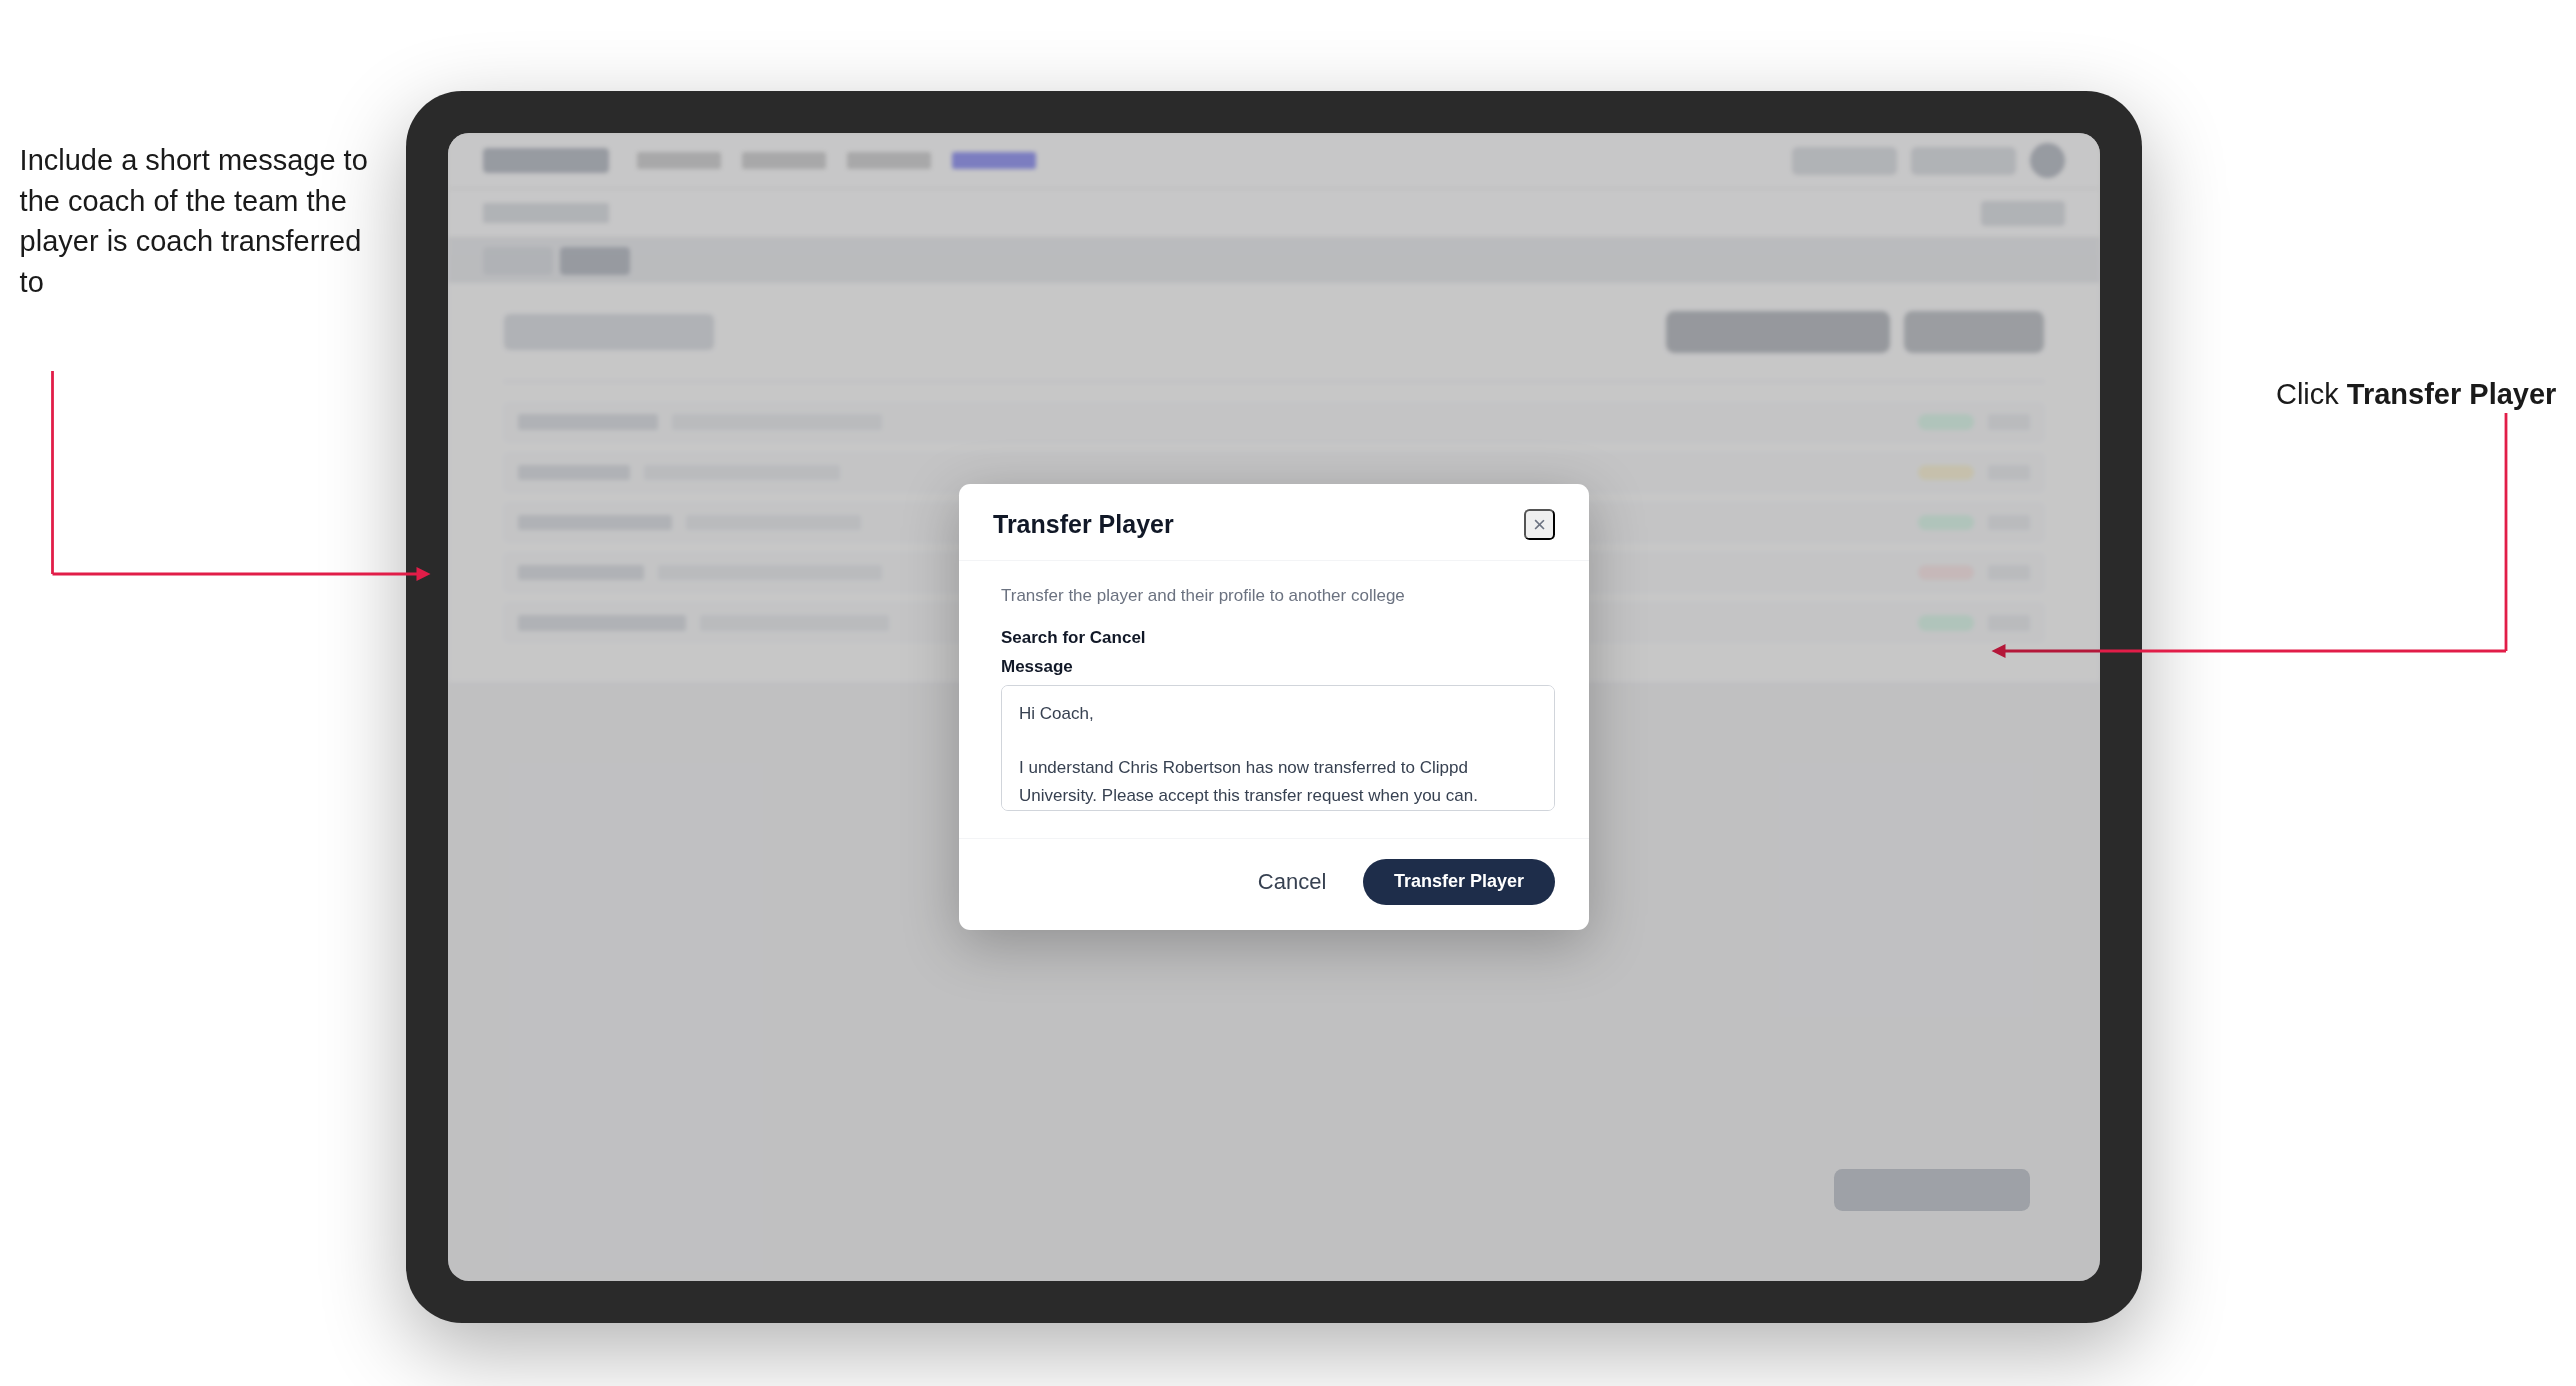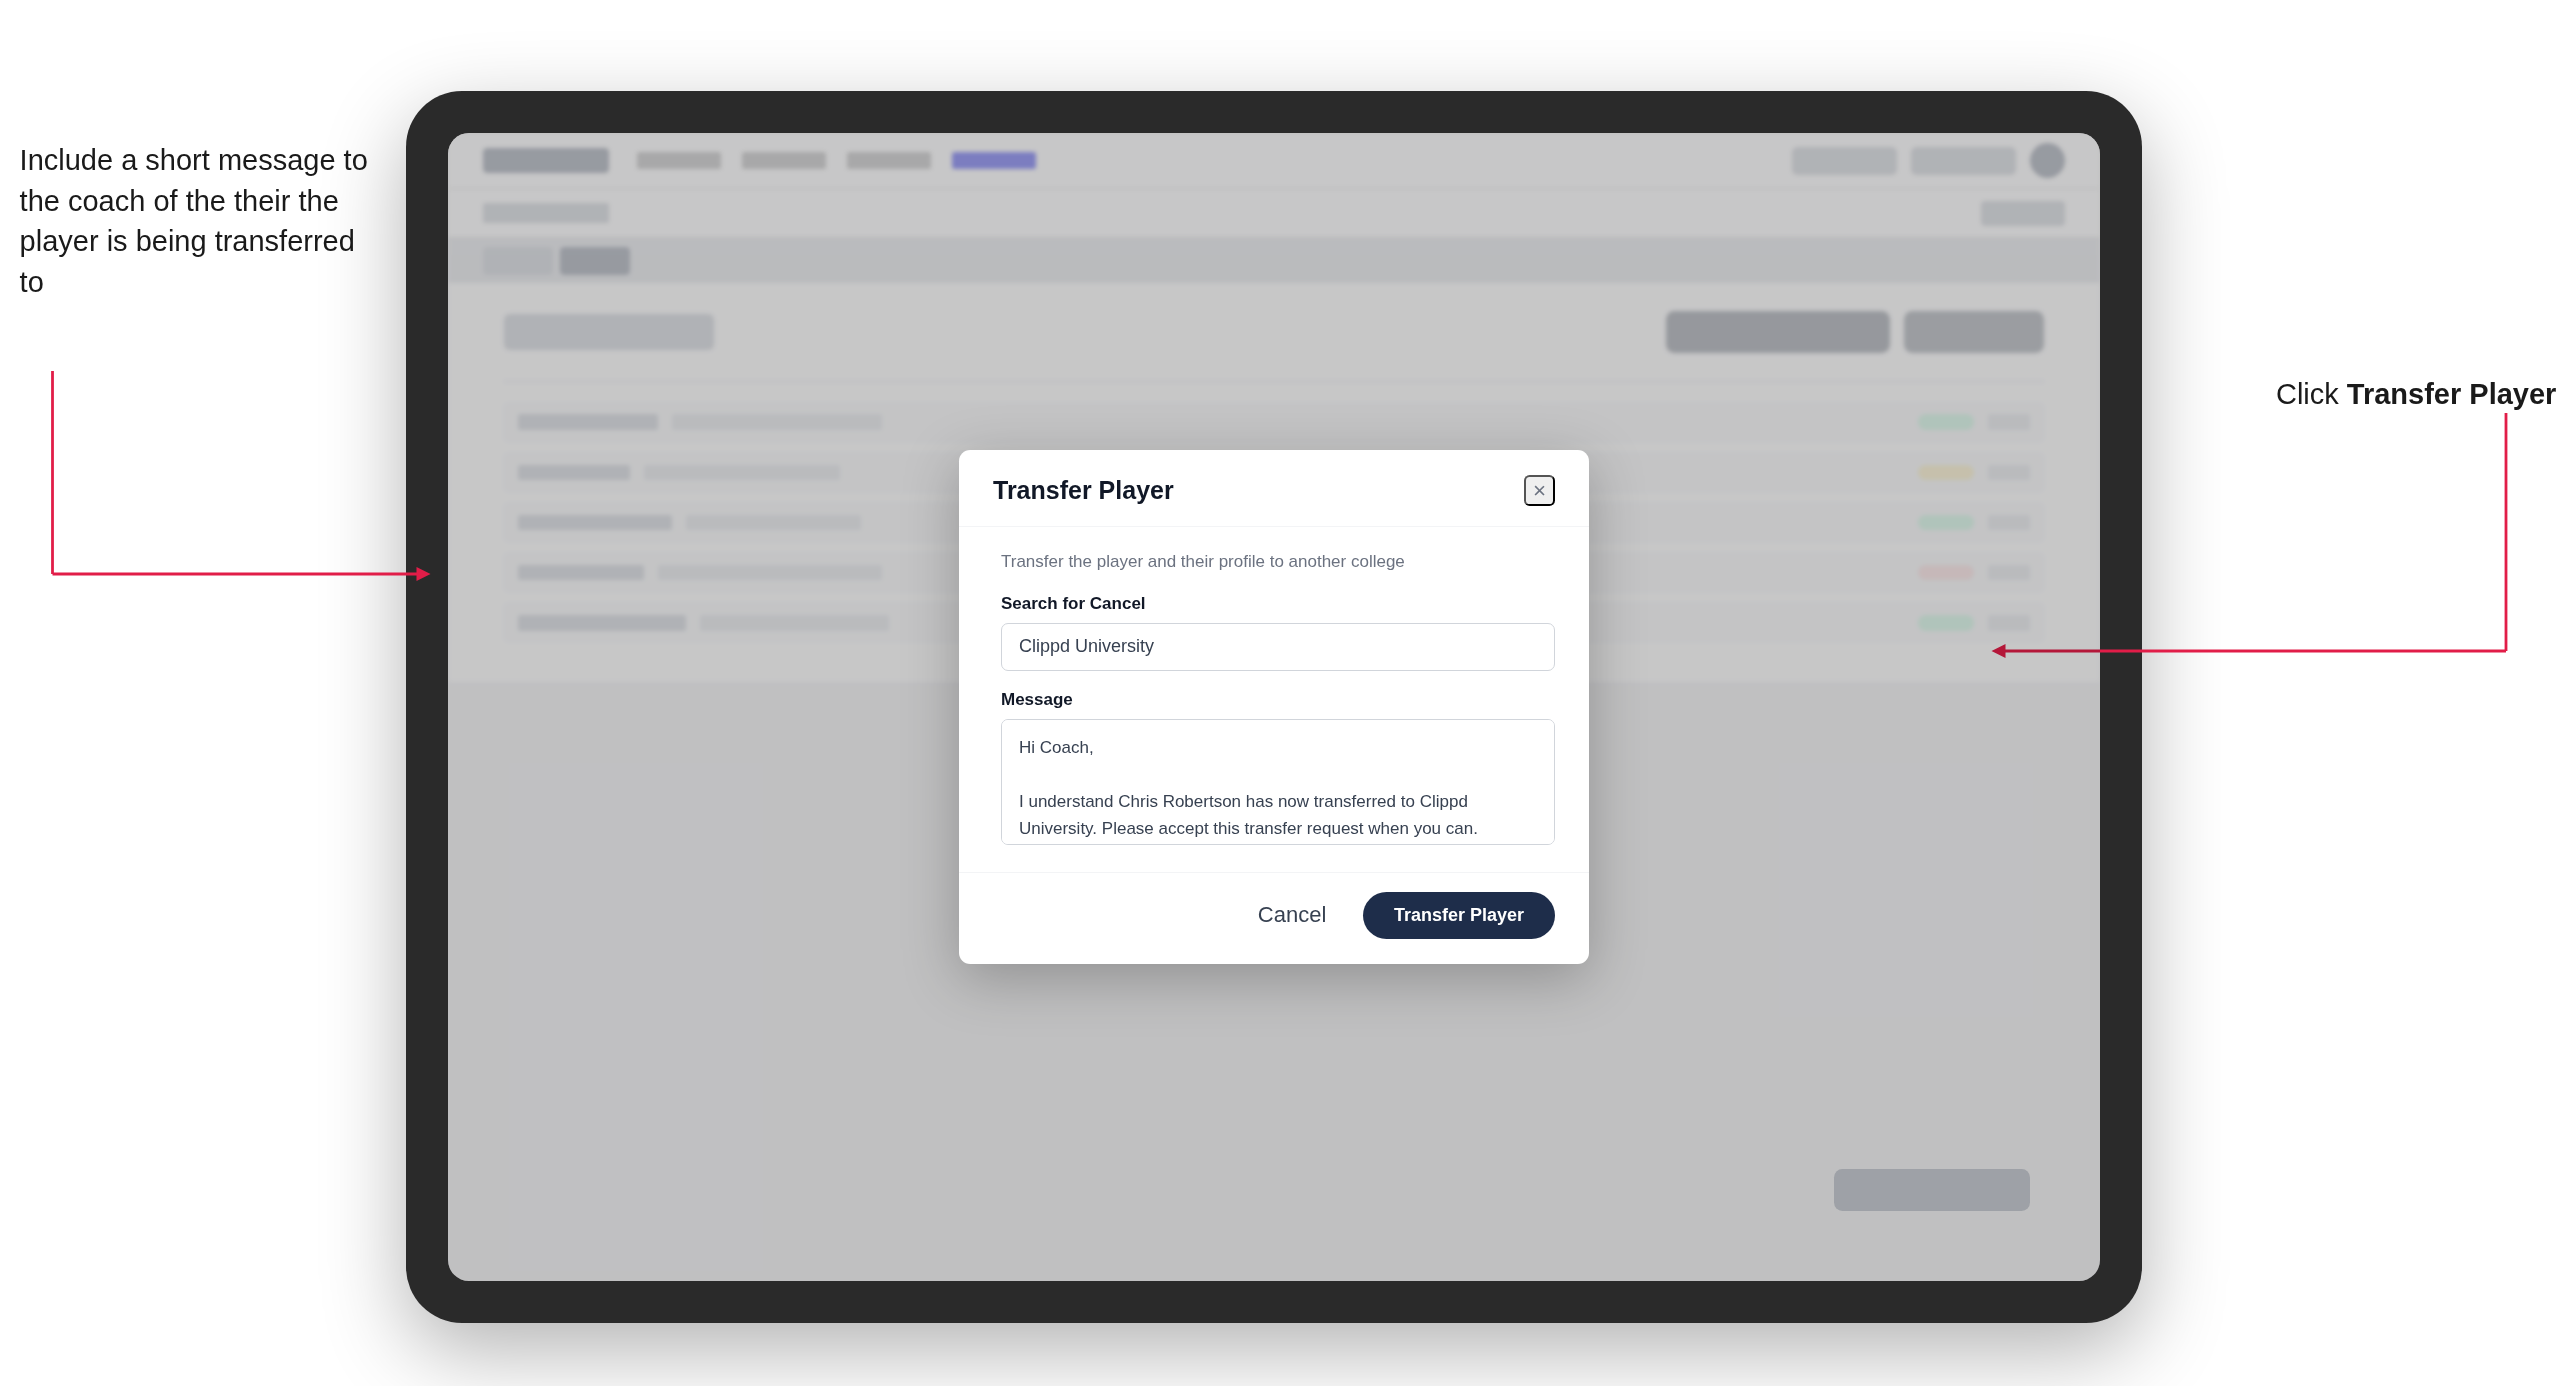--- a/index.html
+++ b/index.html
@@ -291,21 +291,21 @@
       padding: 12.6px 31px;
       border-radius: 28px;
       font-weight: 600;
     }
   </style>
 </head>
 <body>
 
 <div class="annotation-left">
   <div class="block">
-    <span>Include a short message to the coach of the their the player is being transferred to</span>
+    <span>Include a short message to the coach of the team the player is coach transferred to</span>
   </div>
 </div>
 
 <div class="annotation-right">
   <span>Click </span><strong>Transfer Player</strong>
 </div>
 
 <div class="tablet-frame">
   <div class="tablet-screen">
 
@@ -390,21 +390,20 @@
           <span class="modal-title">Transfer Player</span>
           <button class="modal-close">
             <span>×</span>
           </button>
         </div>
 
         <div class="modal-body">
           <p class="modal-subtitle">Transfer the player and their profile to another college</p>
 
           <label class="form-label">Search for Cancel</label>
-          <input class="form-input" value="Clippd University" placeholder="Search for College" style="">
 
           <label class="form-label">Message</label>
           <textarea class="form-textarea" style="">Hi Coach,
 
 I understand Chris Robertson has now transferred to Clippd University. Please accept this transfer request when you can.</textarea>
         </div>
 
         <div class="modal-footer">
           <button class="btn-cancel">Cancel</button>
           <button class="btn-transfer">Transfer Player</button>

